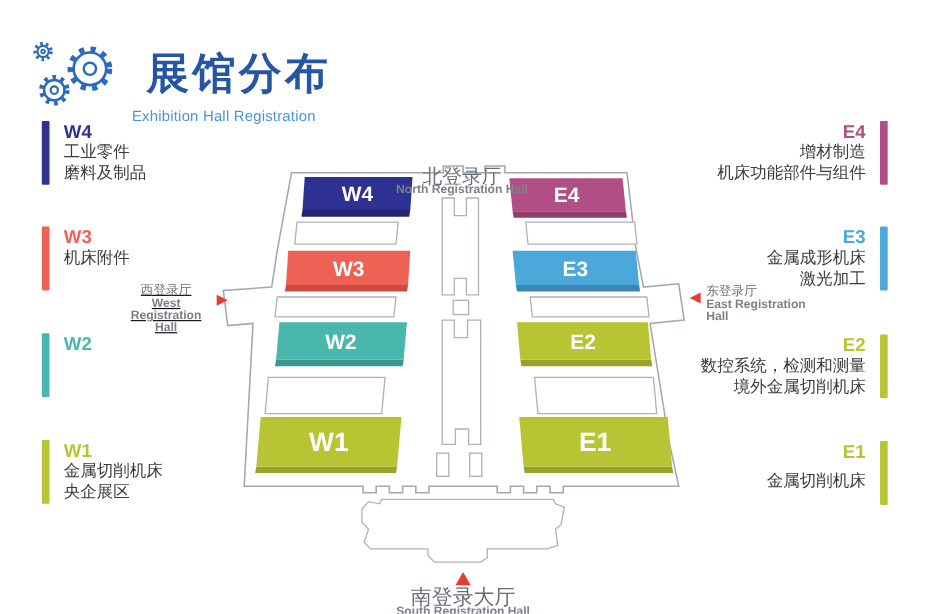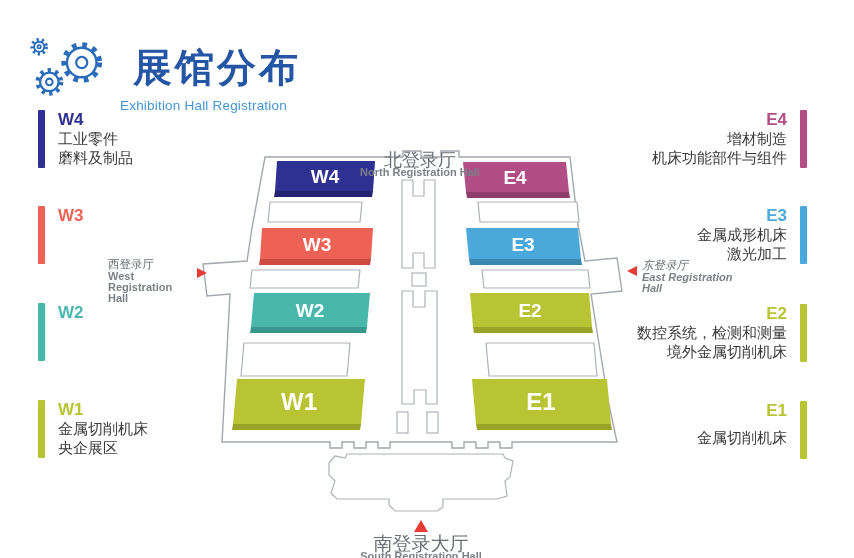--- a/index.html
+++ b/index.html
@@ -22,21 +22,21 @@
   .legend-item.right{text-align:right;}
   
   .map-svg{position:absolute;left:190px;top:140px;width:470px;height:380px;}
   .map-svg text{font-family:"Liberation Sans","DejaVu Sans",sans-serif;font-weight:bold;fill:#ffffff;}
   .outline{fill:#ffffff;stroke:#a2a8af;stroke-width:1.4;}
   .inner{fill:#ffffff;stroke:#adb2b9;stroke-width:1.2;}
   .entrance{position:absolute;}
   .ent-zh{font-size:11.5px;color:#686e74;line-height:13px;}
   .ent-en{font-size:11px;font-weight:bold;color:#7b8187;line-height:11px;}
   .entrance.center{text-align:center;}
-  .entrance.rightalign{text-align:left;}
+  .entrance.rightalign{text-align:center;text-decoration:underline;}
   .tri{position:absolute;width:0;height:0;}
   .tri-up{border-left:7px solid transparent;border-right:7px solid transparent;border-bottom:12px solid #e63c36;}
   .tri-right{border-top:5px solid transparent;border-bottom:5px solid transparent;border-left:10px solid #e63c36;}
   .tri-left{border-top:5px solid transparent;border-bottom:5px solid transparent;border-right:10px solid #e63c36;}
 </style>
 </head>
 <body>
 
 <div class="hdr">
   <svg class="gears" viewBox="0 0 100 80">
@@ -63,20 +63,21 @@
   <div>
     <div class="code" style="color: rgb(46, 49, 146);">W4</div>
     <div class="desc">工业零件</div>
     <div class="desc">磨料及制品</div>
   </div>
 </div>
 <div class="legend-item" style="left:38px;top:206px;">
   <div class="bar" style="background-color: rgb(238, 98, 85);"></div>
   <div>
     <div class="code" style="color: rgb(238, 98, 85);">W3</div>
+    <div class="desc">机床附件</div>
   </div>
 </div>
 <div class="legend-item" style="left:38px;top:303px;">
   <div class="bar" style="background-color: rgb(74, 183, 173);"></div>
   <div>
     <div class="code" style="color: rgb(74, 183, 173);">W2</div>
   </div>
 </div>
 <div class="legend-item" style="left:38px;top:400px;">
   <div class="bar" style="background-color: rgb(184, 196, 51);"></div>
@@ -200,21 +201,21 @@
   <div class="ent-en">North Registration Hall</div>
 </div>
 
 <div class="entrance rightalign" style="left:108px;top:258px;width:86px;">
   <div class="ent-zh">西登录厅</div>
   <div class="ent-en">West Registration Hall</div>
 </div>
 <div class="tri tri-right" style="left: 197px; top: 268px; border-left-color: rgb(230, 60, 54);"></div>
 
 <div class="tri tri-left" style="left: 627px; top: 266px; border-right-color: rgb(230, 60, 54);"></div>
-<div class="entrance" style="left:642px;top:259px;width:110px;font-style:italic;">
+<div class="entrance" style="left:642px;top:259px;width:110px;">
   <div class="ent-zh">东登录厅</div>
   <div class="ent-en">East Registration Hall</div>
 </div>
 
 <div class="tri tri-up" style="left: 414px; top: 520px; border-bottom-color: rgb(230, 60, 54);"></div>
 <div class="entrance center" style="left:350px;top:536px;width:142px;">
   <div class="ent-zh" style="font-size:19px;line-height:15px;">南登录大厅</div>
   <div class="ent-en">South Registration Hall</div>
 </div>
 

